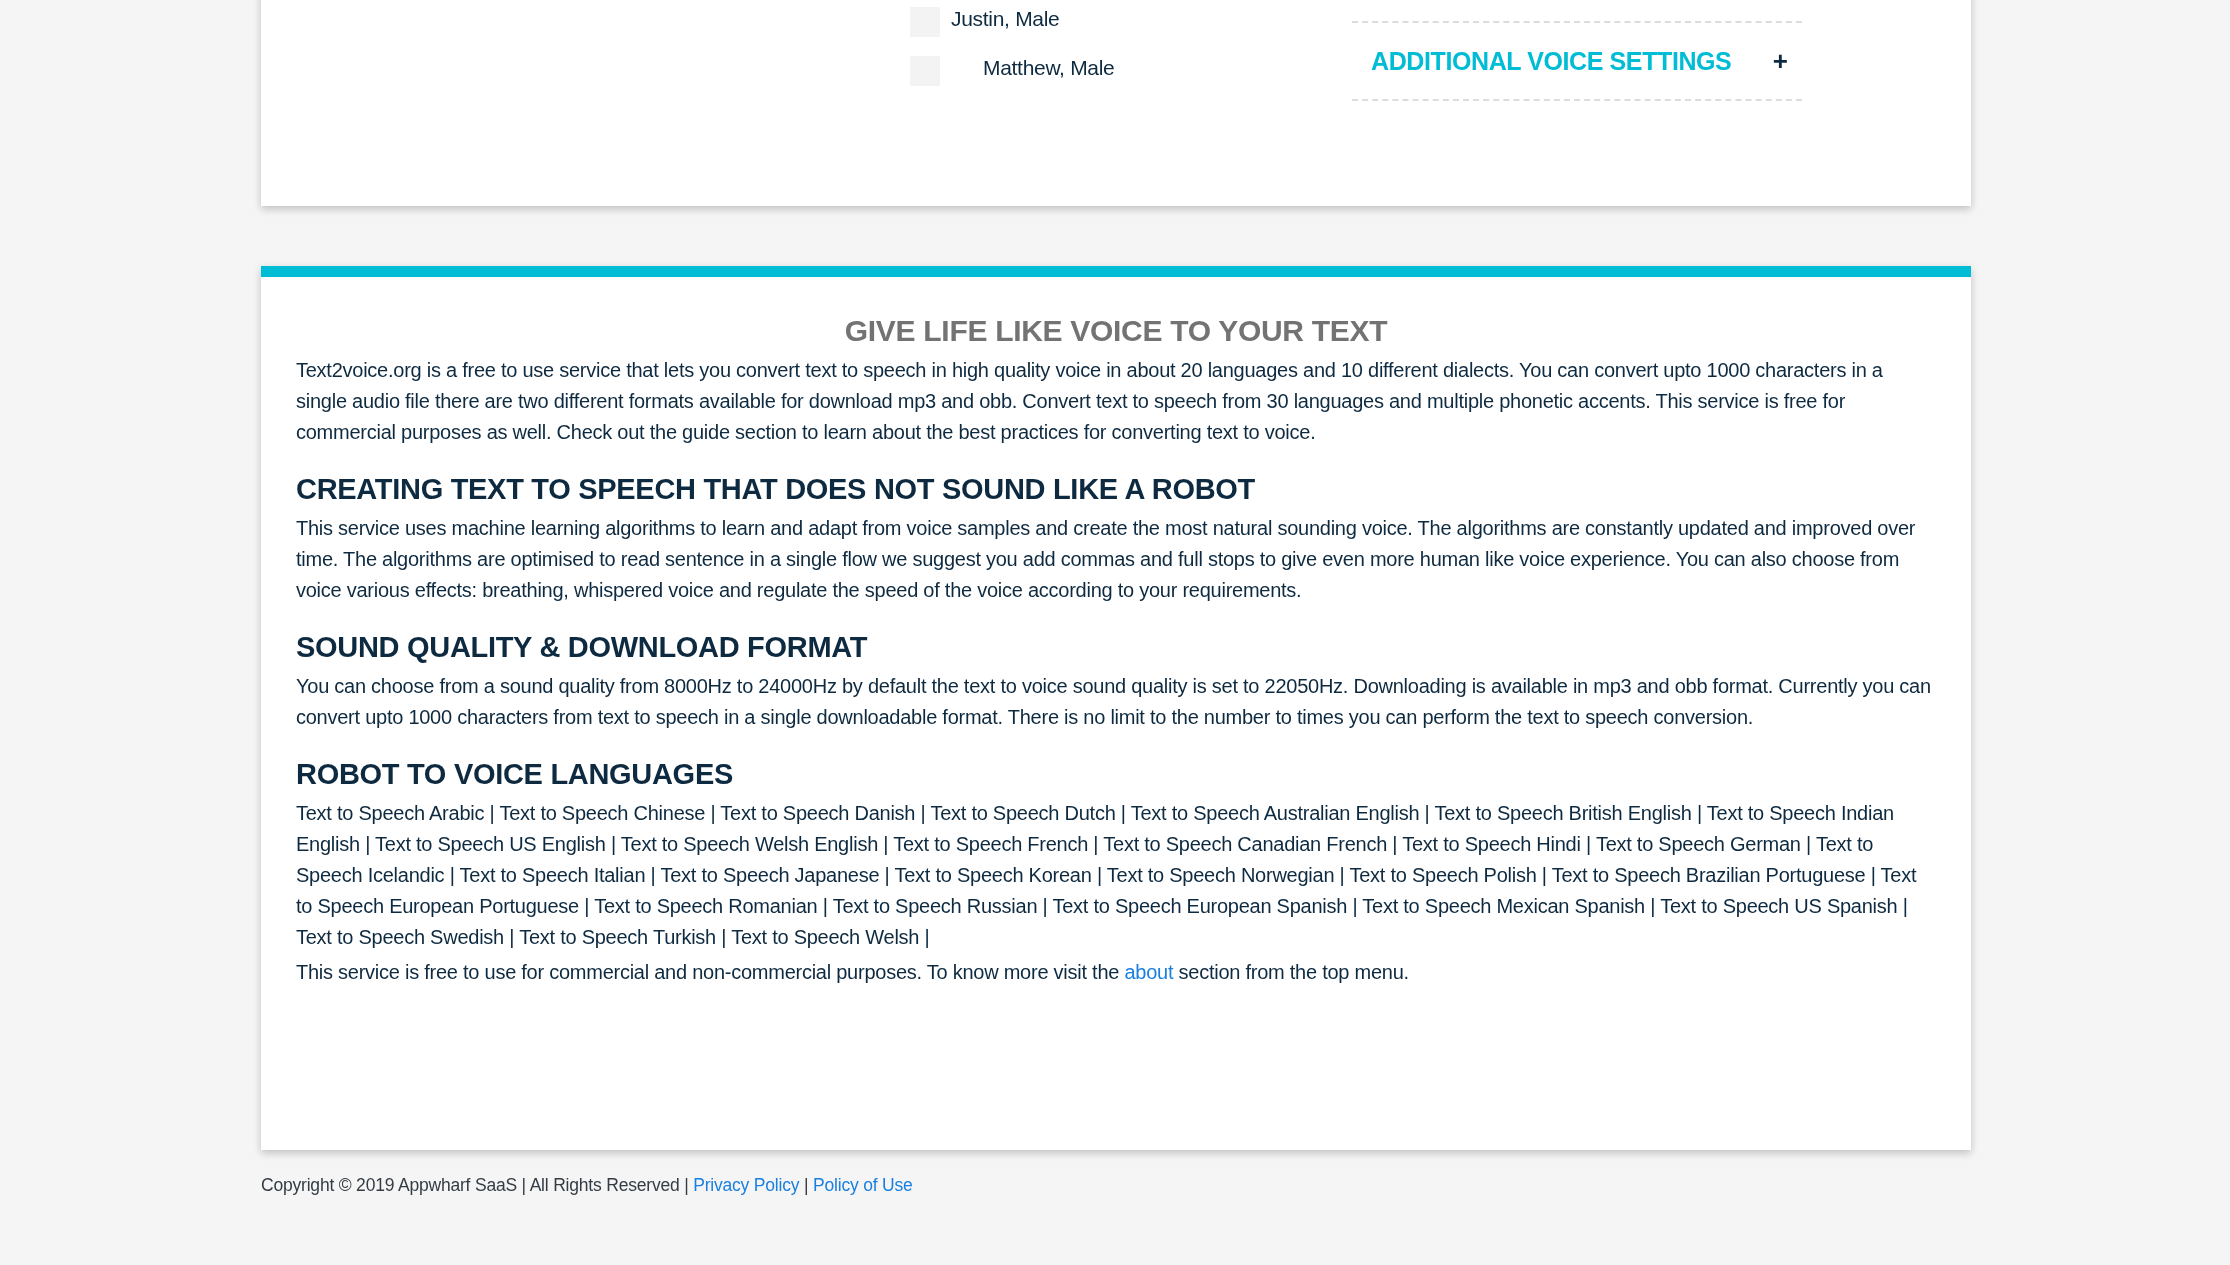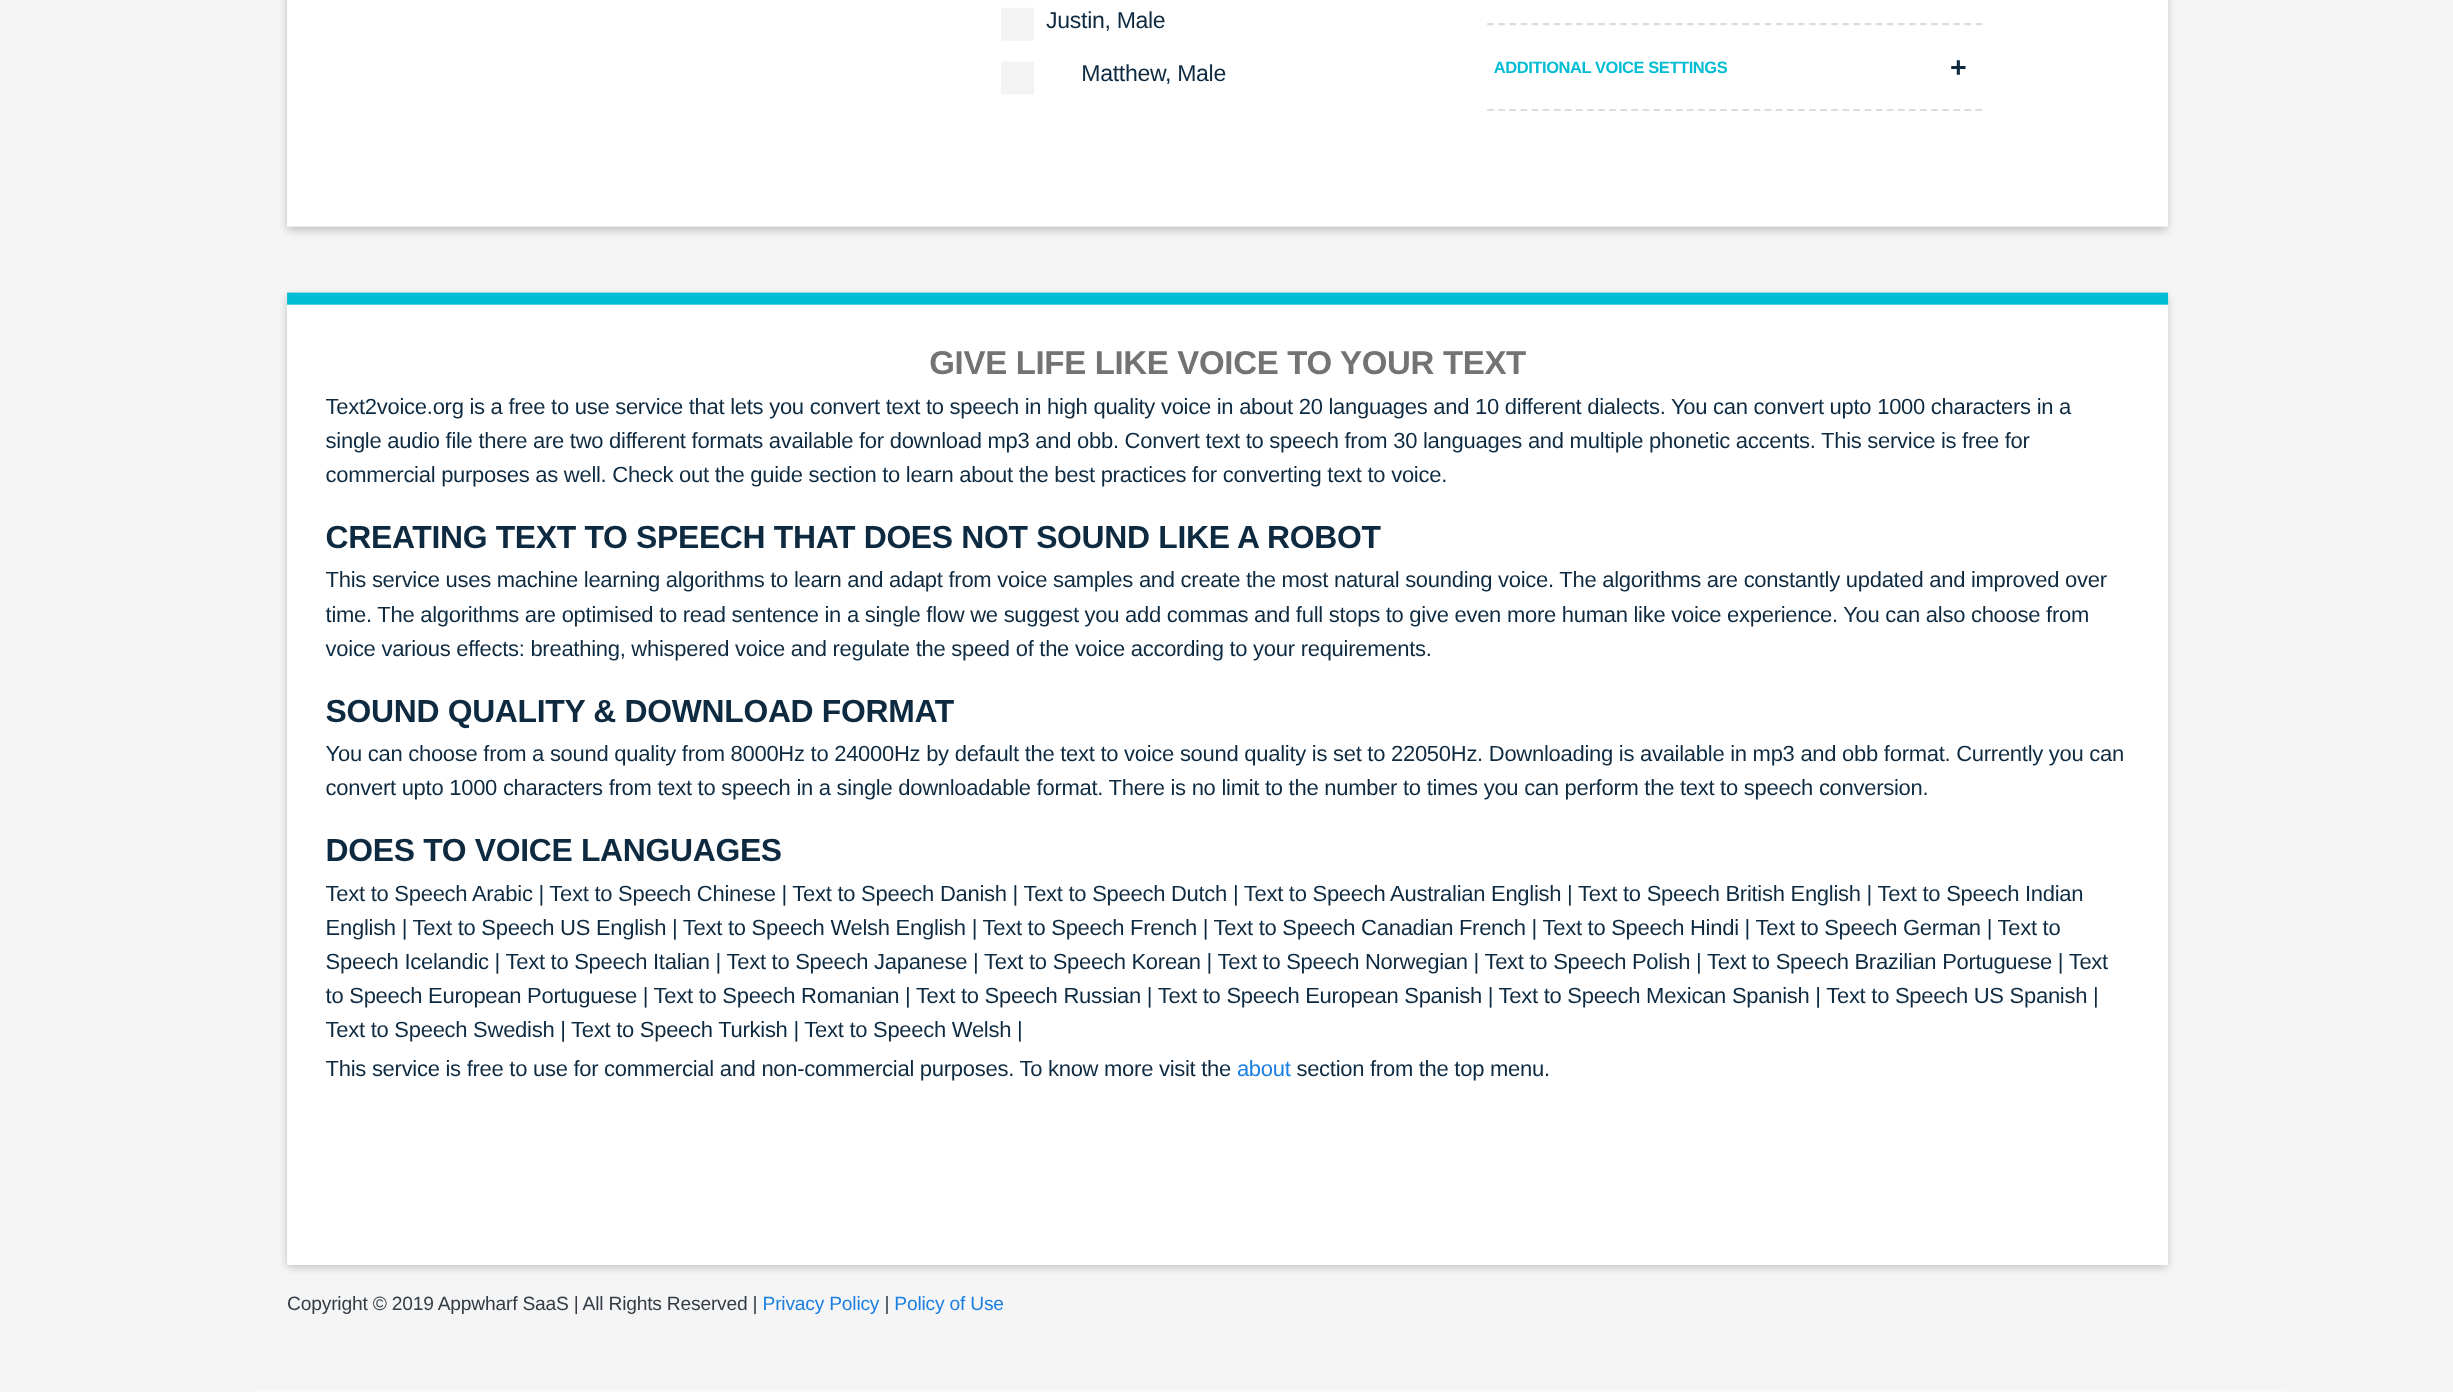--- a/index.html
+++ b/index.html
@@ -16,21 +16,21 @@
   }
   #top-card { top:-20px; height:226px; }
   .voice-option { position:absolute; left:649px; height:30px; display:flex; align-items:flex-start; }
   .checkbox { width:30px; height:30px; background:#f3f3f3; display:inline-block; cursor:pointer; }
   .voice-label { margin-left:11px; font-size:21px; color:#0e2a40; letter-spacing:-0.3px; }
   .accordion {
     position:absolute; left:1091px; width:450px; top:41px; height:80px;
     border-top:2px dashed #dcdcdc; border-bottom:2px dashed #dcdcdc; box-sizing:border-box;
     display:flex; align-items:center; justify-content:space-between; cursor:pointer;
   }
-  .accordion-title { margin-left:6px; color:#00bcd4; font-weight:bold; font-size:15px; letter-spacing:-0.4px; }
+  .accordion-title { margin-left:19px; color:#00bcd4; font-weight:bold; font-size:25px; letter-spacing:-0.4px; }
   .plus-icon { margin-right:14px; font-weight:bold; font-size:26px; color:#0e2a40; line-height:1; }
 
   #info-card { top:266px; height:884px; border-top:11px solid #00bcd4; box-sizing:border-box; }
   .content { position:absolute; left:35px; right:35px; top:34px; }
   h1.main-title {
     margin:0; text-align:center; font-size:30px; font-weight:bold; letter-spacing:-0.3px;
     line-height:40px; color:#737373;
   }
   h2.section {
     margin:21px 0 0 0; font-size:29px; font-weight:bold; line-height:40px; letter-spacing:-0.3px; color:#0e2a40;
@@ -66,21 +66,21 @@
   <div class="content">
     <h1 class="main-title">GIVE LIFE LIKE VOICE TO YOUR TEXT</h1>
     <p class="body">Text2voice.org is a free to use service that lets you convert text to speech in high quality voice in about 20 languages and 10 different dialects. You can convert upto 1000 characters in a single audio file there are two different formats available for download mp3 and obb. Convert text to speech from 30 languages and multiple phonetic accents. This service is free for commercial purposes as well. Check out the guide section to learn about the best practices for converting text to voice.</p>
 
     <h2 class="section">CREATING TEXT TO SPEECH THAT DOES NOT SOUND LIKE A ROBOT</h2>
     <p class="body">This service uses machine learning algorithms to learn and adapt from voice samples and create the most natural sounding voice. The algorithms are constantly updated and improved over time. The algorithms are optimised to read sentence in a single flow we suggest you add commas and full stops to give even more human like voice experience. You can also choose from voice various effects: breathing, whispered voice and regulate the speed of the voice according to your requirements.</p>
 
     <h2 class="section">SOUND QUALITY &amp; DOWNLOAD FORMAT</h2>
     <p class="body">You can choose from a sound quality from 8000Hz to 24000Hz by default the text to voice sound quality is set to 22050Hz. Downloading is available in mp3 and obb format. Currently you can convert upto 1000 characters from text to speech in a single downloadable format. There is no limit to the number to times you can perform the text to speech conversion.</p>
 
-    <h2 class="section">DOES TO VOICE LANGUAGES</h2>
+    <h2 class="section">ROBOT TO VOICE LANGUAGES</h2>
     <p class="body">Text to Speech Arabic | Text to Speech Chinese | Text to Speech Danish | Text to Speech Dutch | Text to Speech Australian English | Text to Speech British English | Text to Speech Indian English | Text to Speech US English | Text to Speech Welsh English | Text to Speech French | Text to Speech Canadian French | Text to Speech Hindi | Text to Speech German | Text to Speech Icelandic | Text to Speech Italian | Text to Speech Japanese | Text to Speech Korean | Text to Speech Norwegian | Text to Speech Polish | Text to Speech Brazilian Portuguese | Text to Speech European Portuguese | Text to Speech Romanian | Text to Speech Russian | Text to Speech European Spanish | Text to Speech Mexican Spanish | Text to Speech US Spanish | Text to Speech Swedish | Text to Speech Turkish | Text to Speech Welsh |</p>
 
     <p class="body"><span>This service is free to use for commercial and non-commercial purposes. To know more visit the </span><a class="link">about</a><span> section from the top menu.</span></p>
   </div>
 </div>
 
 <div class="footer">
   <span>Copyright © 2019 Appwharf SaaS | All Rights Reserved | </span><a>Privacy Policy</a><span> | </span><a>Policy of Use</a>
 </div>
 

